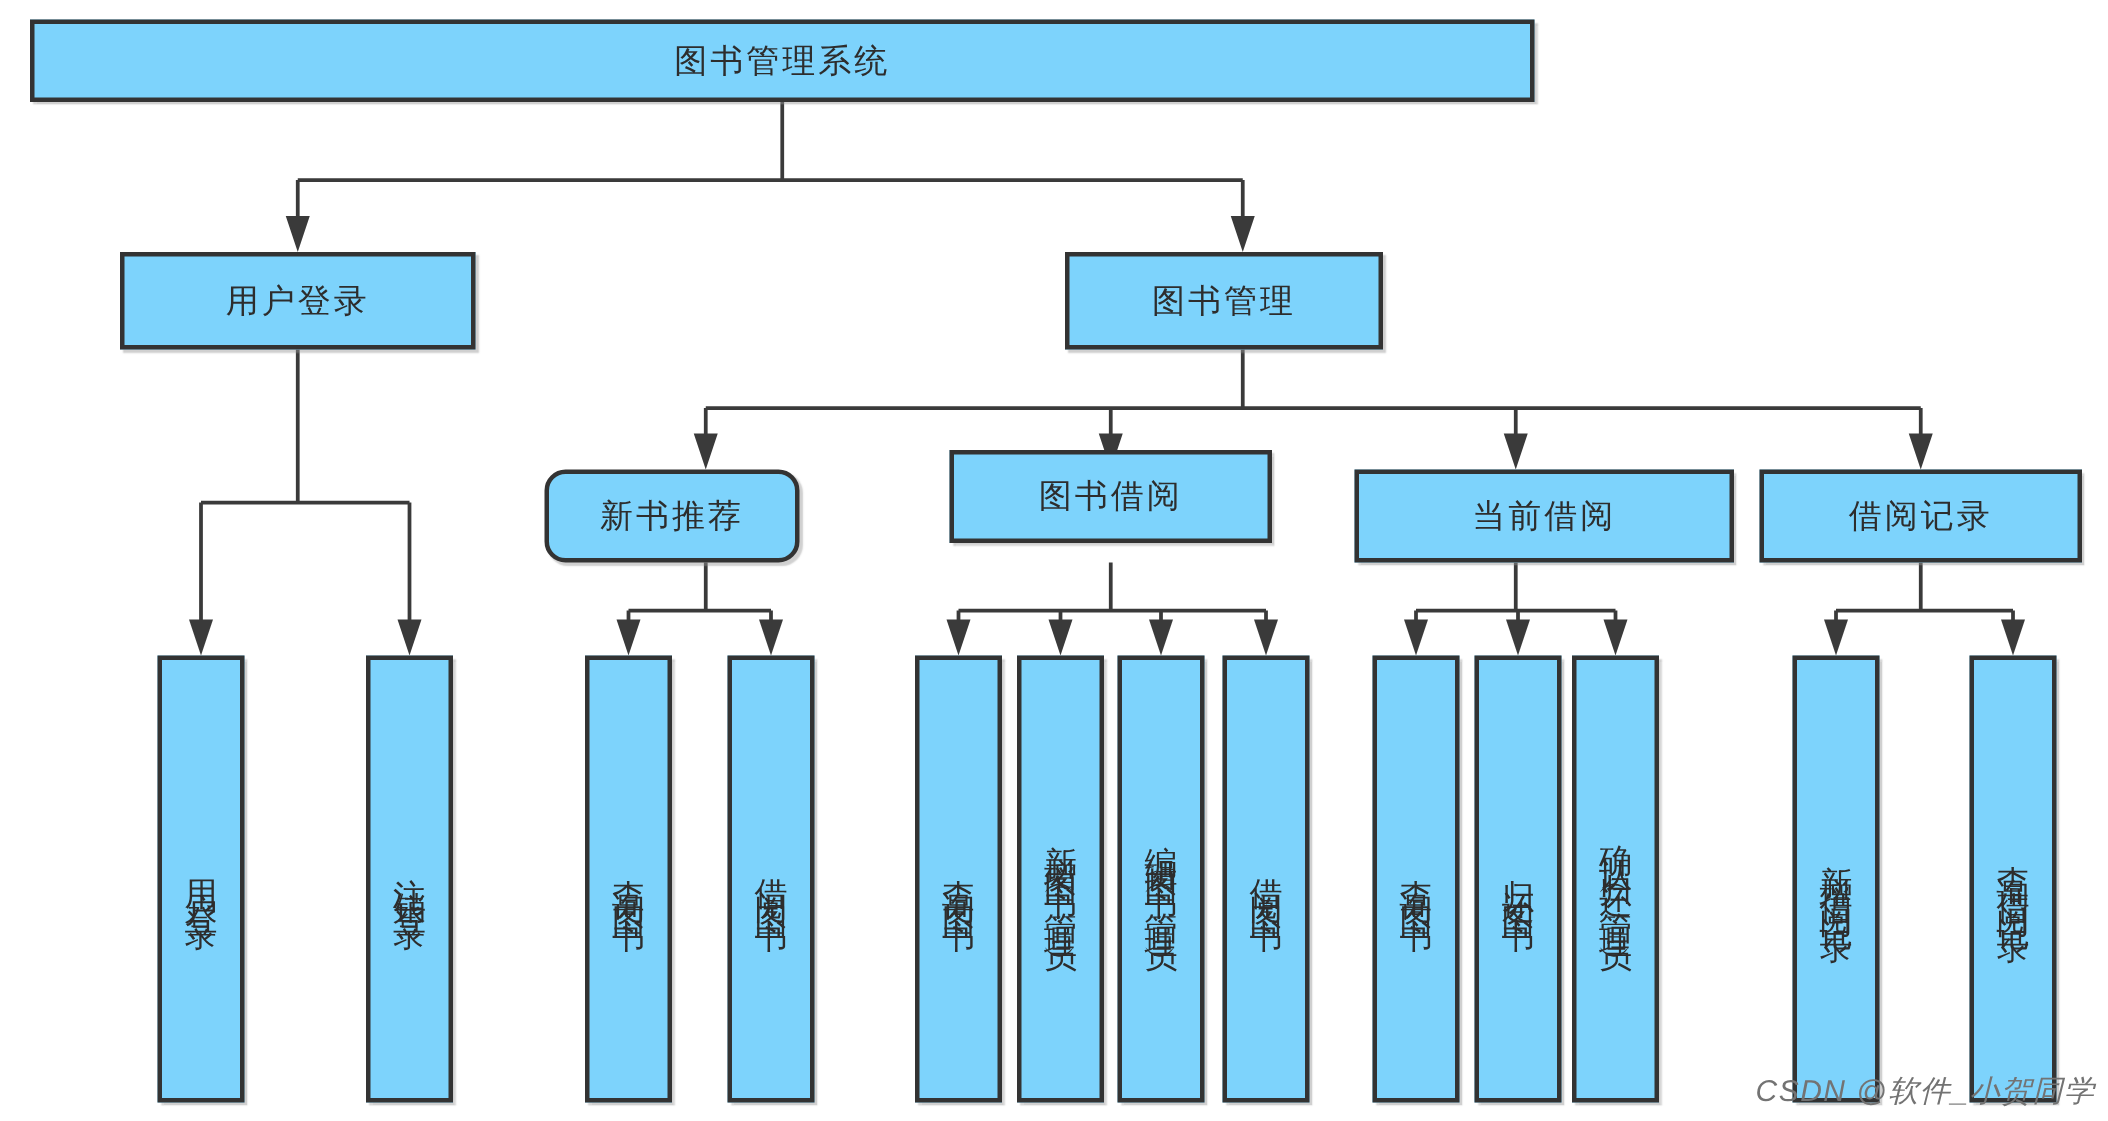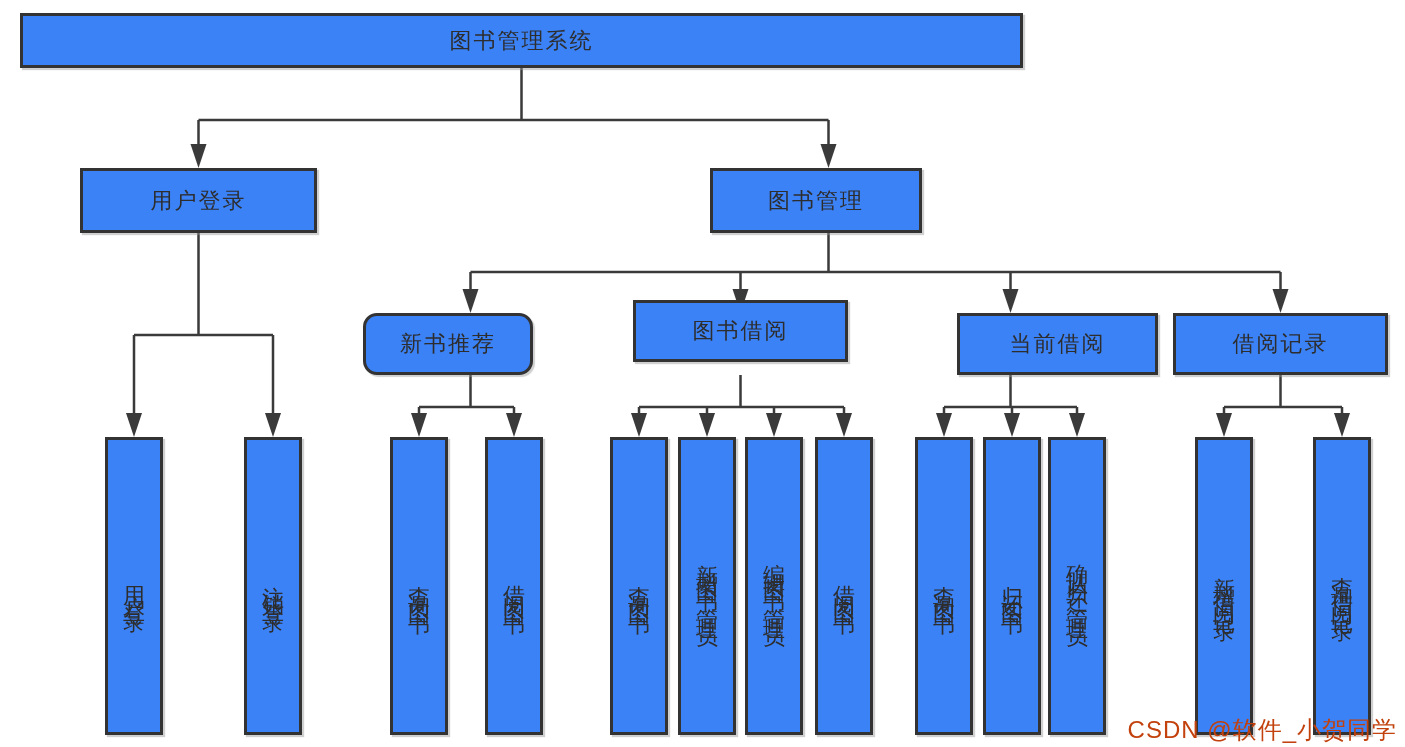--- a/index.html
+++ b/index.html
@@ -13,21 +13,21 @@
   }
   .connectors {
     position: absolute;
     left: 0; top: 0;
     width: 1405px; height: 747px;
     z-index: 1;
   }
   .box {
     position: absolute;
     box-sizing: border-box;
-    background: #3b82f6;
+    background: #7dd3fc;
     border: 3px solid #333333;
     box-shadow: 2px 2px 1px rgba(150,150,150,0.45);
     display: flex;
     align-items: center;
     justify-content: center;
     color: #2d2d2d;
     z-index: 2;
   }
   .box.h span {
     font-size: 22px;
@@ -40,25 +40,26 @@
   }
   .box.v span {
     font-size: 22px;
     letter-spacing: 9px;
     line-height: 1;
   }
   .watermark {
     position: absolute;
     top: 714px;
     right: 8px;
-    font-size: 24px;
-    color: #c2410c;
+    font-size: 20px;
+    color: #737373;
     letter-spacing: 1px;
     z-index: 10;
     white-space: nowrap;
+    font-style: italic;
   }
 </style>
 </head>
 <body>
 
 <div class="stage">
 
   <svg class="connectors" viewBox="0 0 1405 747" xmlns="http://www.w3.org/2000/svg">
     <g stroke="#3a3a3a" stroke-width="2.5" fill="none">
 
@@ -109,21 +110,21 @@
   <div class="box h" style="left:710px; top:168px; width:212px; height:65px;">
     <span>图书管理</span>
   </div>
 
   <div class="box h" style="left:363px; top:313px; width:170px; height:62px;border-radius:14px;">
     <span>新书推荐</span>
   </div>
   <div class="box h" style="left:633px; top:300px; width:215px; height:62px;">
     <span>图书借阅</span>
   </div>
-  <div class="box h" style="left:957px; top:313px; width:201px; height:62px;">
+  <div class="box h" style="left:903px; top:313px; width:253px; height:62px;">
     <span>当前借阅</span>
   </div>
   <div class="box h" style="left:1173px; top:313px; width:215px; height:62px;">
     <span>借阅记录</span>
   </div>
 
   <div class="box v" style="left:105px; top:437px; width:58px; height:298px;">
     <span>用户登录</span>
   </div>
   <div class="box v" style="left:244px; top:437px; width:58px; height:298px;">

